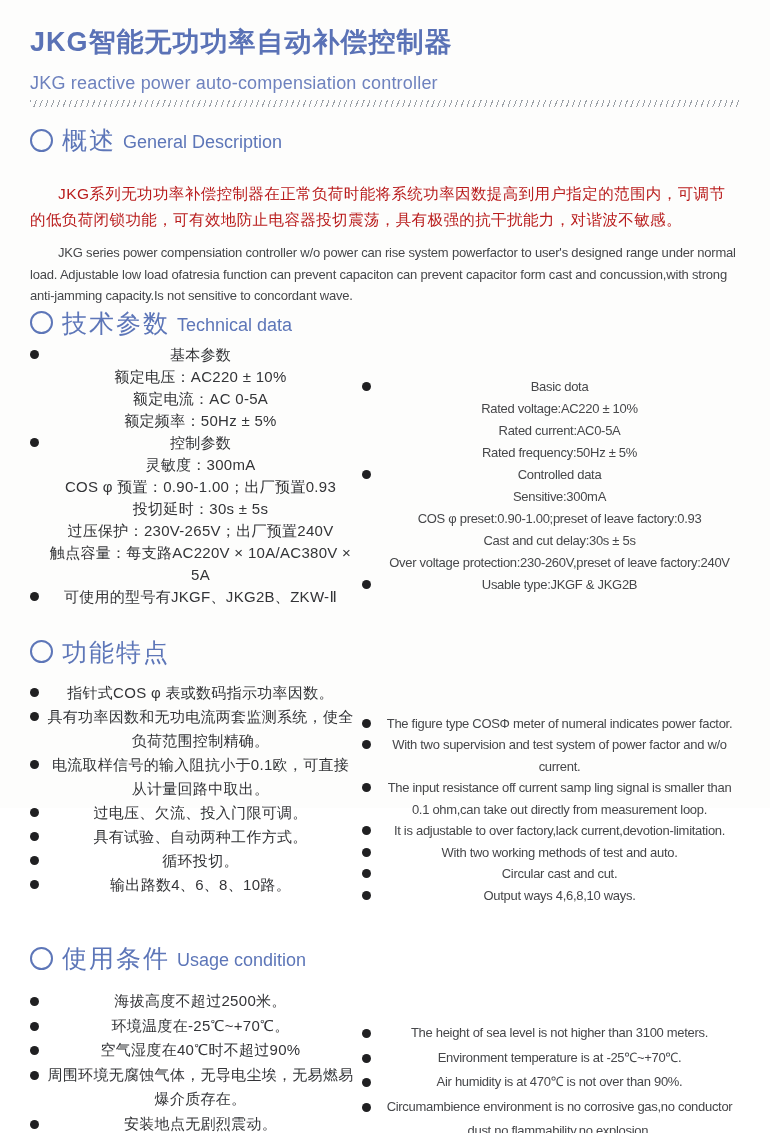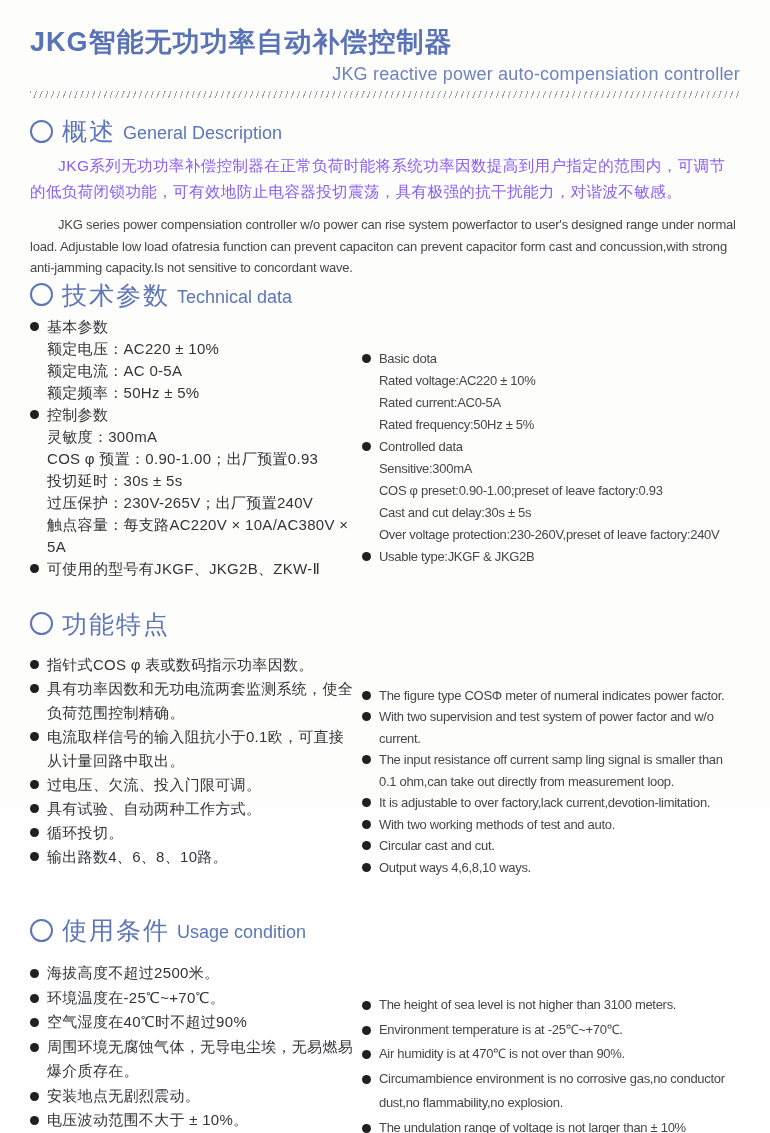--- a/index.html
+++ b/index.html
@@ -12,23 +12,22 @@
     box-sizing:border-box; width:770px; height:808px;
     padding:26px 30px 0 30px; background:#fdfdfc;
   }
 
   
   .title-zh {
     margin:0; font-size:27px; font-weight:bold; color:#5a72b6;
     line-height:32px; letter-spacing:1px;
   }
   .title-en {
-    font-size:18px; color:#6e82be; line-height:23px; margin-top:5px;
+    font-size:18px; color:#6e82be; line-height:23px; margin-top:14px;
     letter-spacing:0.2px;
-    text-align:right;
   }
   .hatch {
     height:7px; margin-top:5px;
     background:repeating-linear-gradient(110deg,
       #9aa0a6 0px, #9aa0a6 1px, transparent 1px, transparent 5.5px);
   }
 
   
   .sec-head { display:flex; align-items:center; }
   .ring {
@@ -39,39 +38,39 @@
   .sec-en { font-size:18px; color:#5d76b8; margin-left:7px; padding-top:5px; }
 
   .sec-overview .sec-head { margin-top:17px; }
   .sec-tech     .sec-head { margin-top:0; }
   .sec-features .sec-head { margin-top:28px; }
   .sec-usage    .sec-head { margin-top:36px; }
 
   
   .para { margin:0; }
   .para-zh {
-    margin-top:6px; font-size:15.5px; line-height:26px; text-indent:28px;
-    color:#8b5cf6; letter-spacing:0.4px;
+    margin-top:25px; font-size:15.5px; line-height:26px; text-indent:28px;
+    color:#b91c1c; letter-spacing:0.4px;
   }
   .para-en {
     margin-top:9px; font-size:13px; line-height:21.5px; text-indent:28px;
     color:#46474a; letter-spacing:-0.2px;
   }
 
   
   .cols { display:flex; }
   .col-l { width:324px; flex:none; }
   .col-r { flex:1; padding-left:8px;margin-top:32px; }
 
   .row { display:flex; }
   .dot {
     width:9px; height:9px; border-radius:50%; background:#202022;
     flex:none; margin-right:8px;
   }
-  .txt { flex:1; }
+  .txt { flex:1;text-align:center; }
   .row.sub { padding-left:17px; }
 
   .zh-list { font-size:15px; color:#333437; letter-spacing:0.3px; }
   .en-list { font-size:13px; color:#46474a; letter-spacing:-0.3px; }
 
   .sec-tech .cols { margin-top:5px; }
   .sec-tech .row { line-height:22px; }
   .sec-tech .dot { margin-top:6.5px; }
 
   .sec-features .cols { margin-top:13px; }

